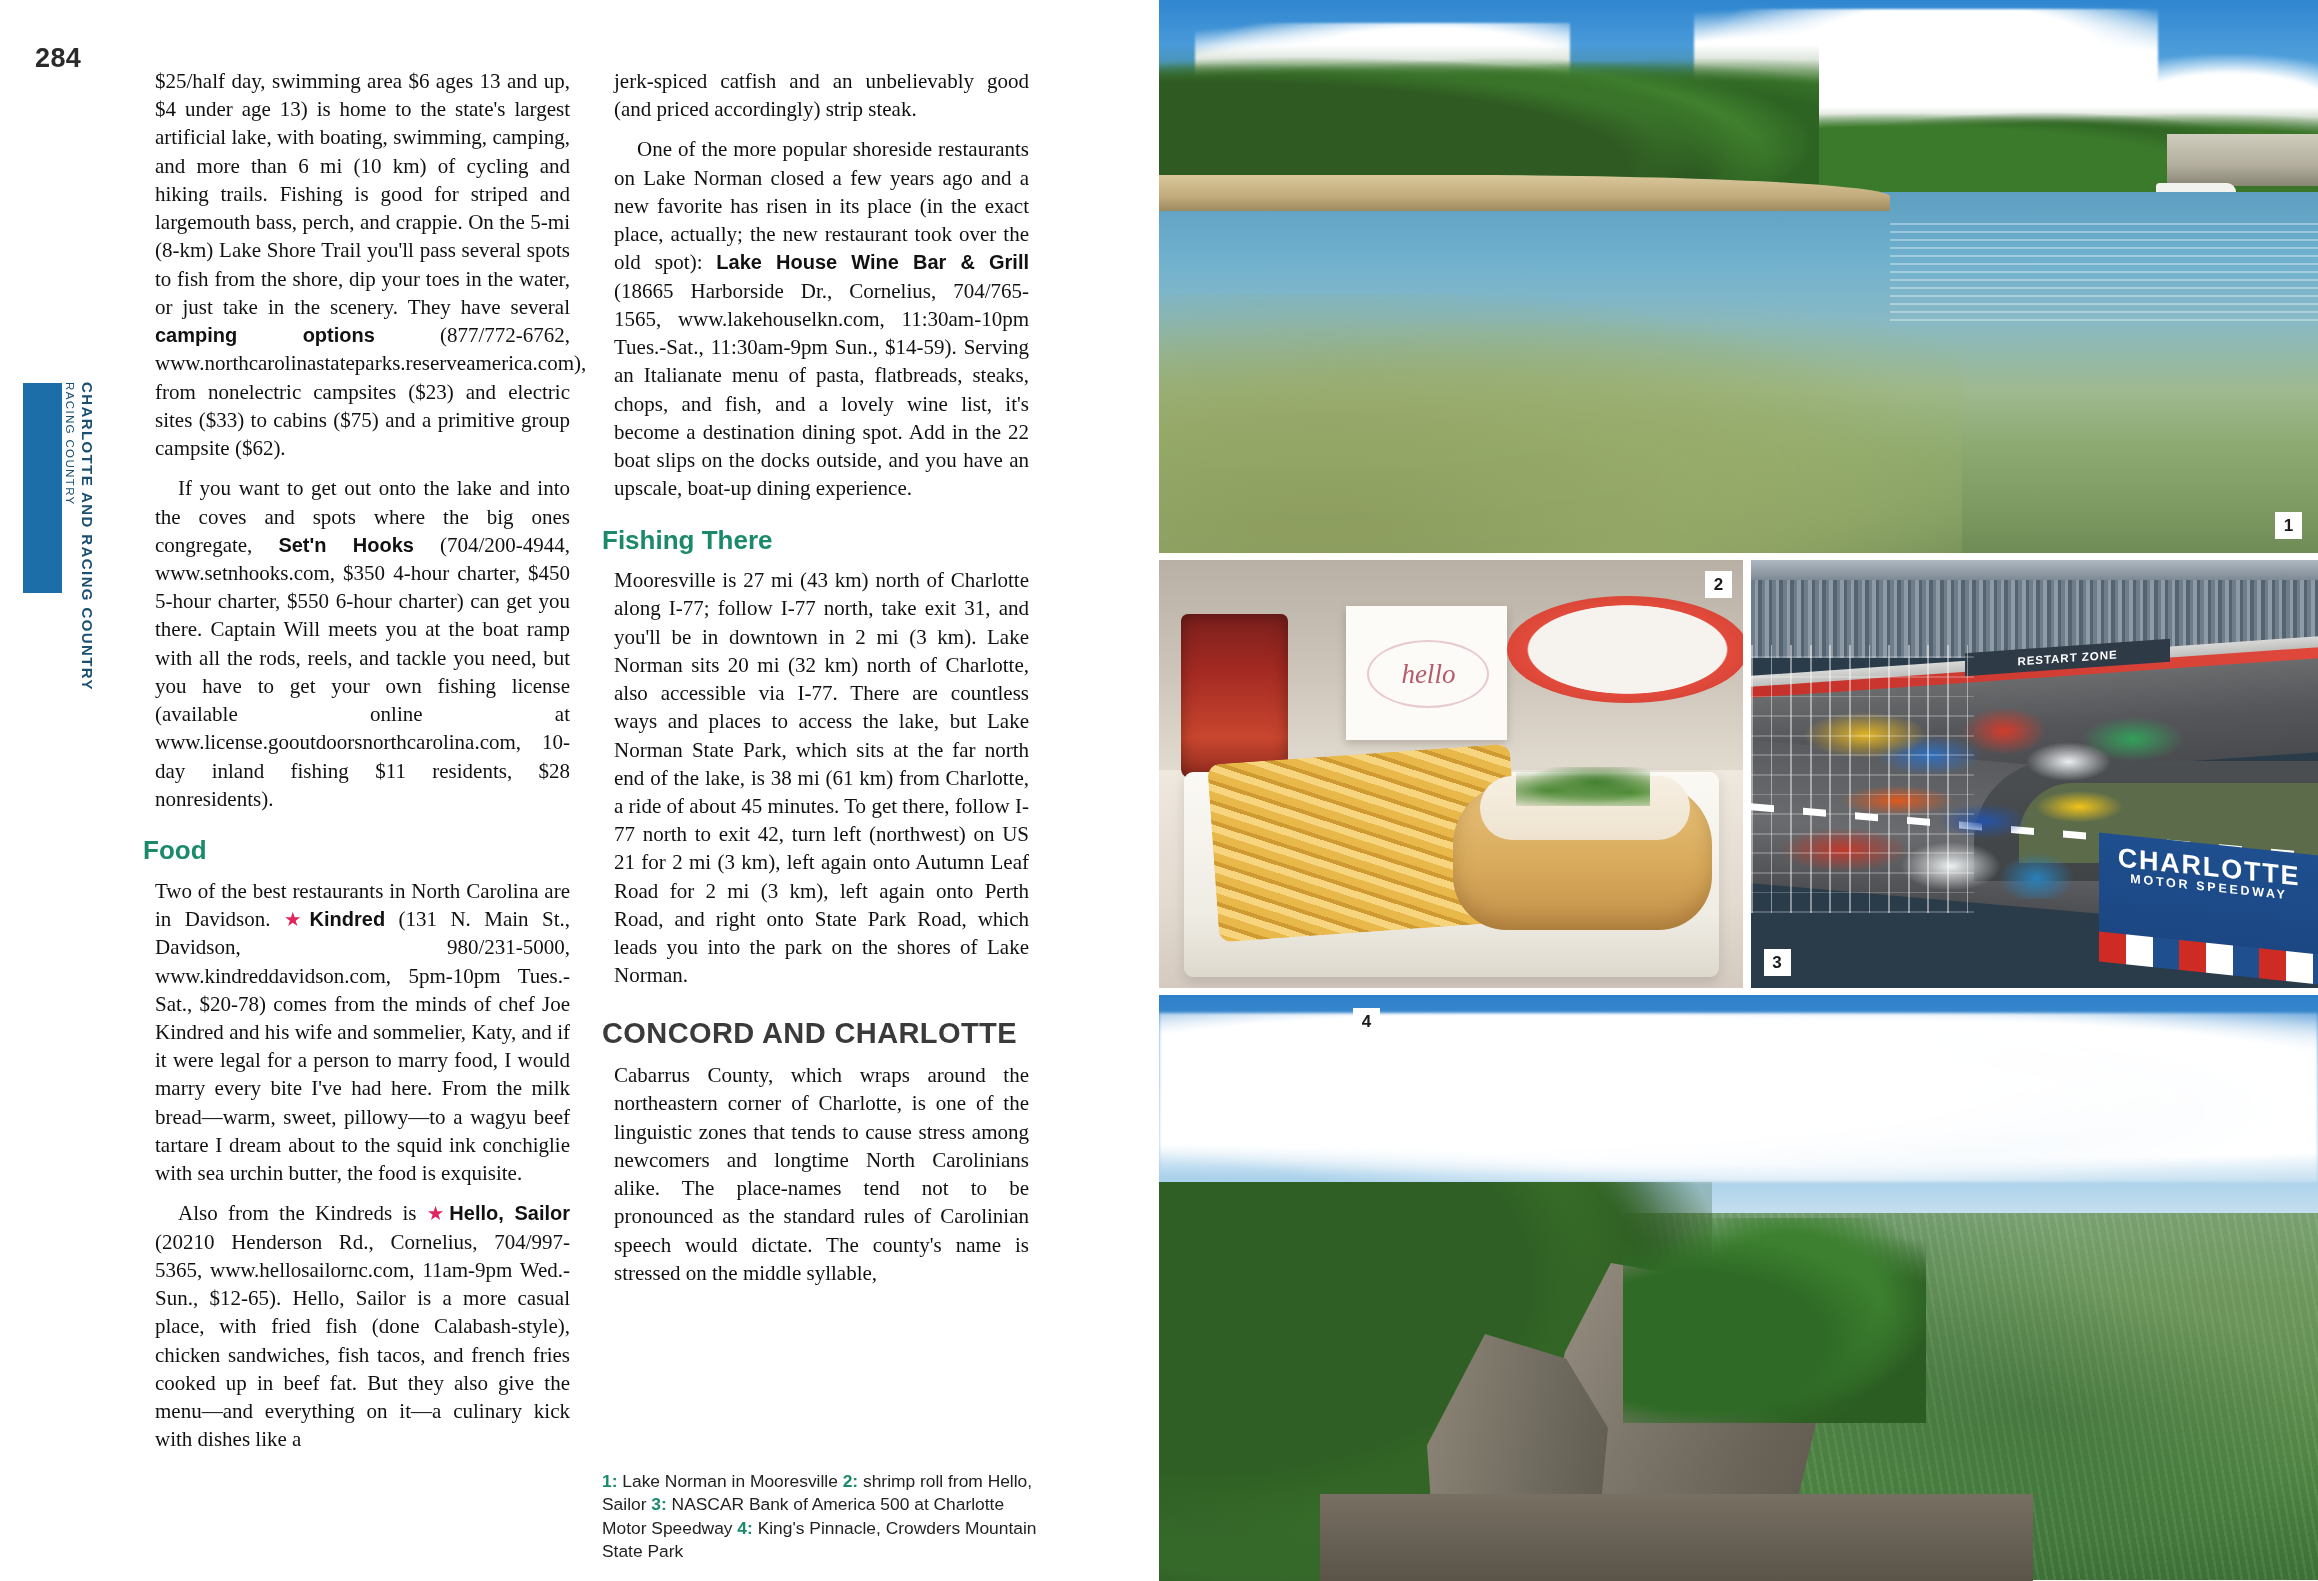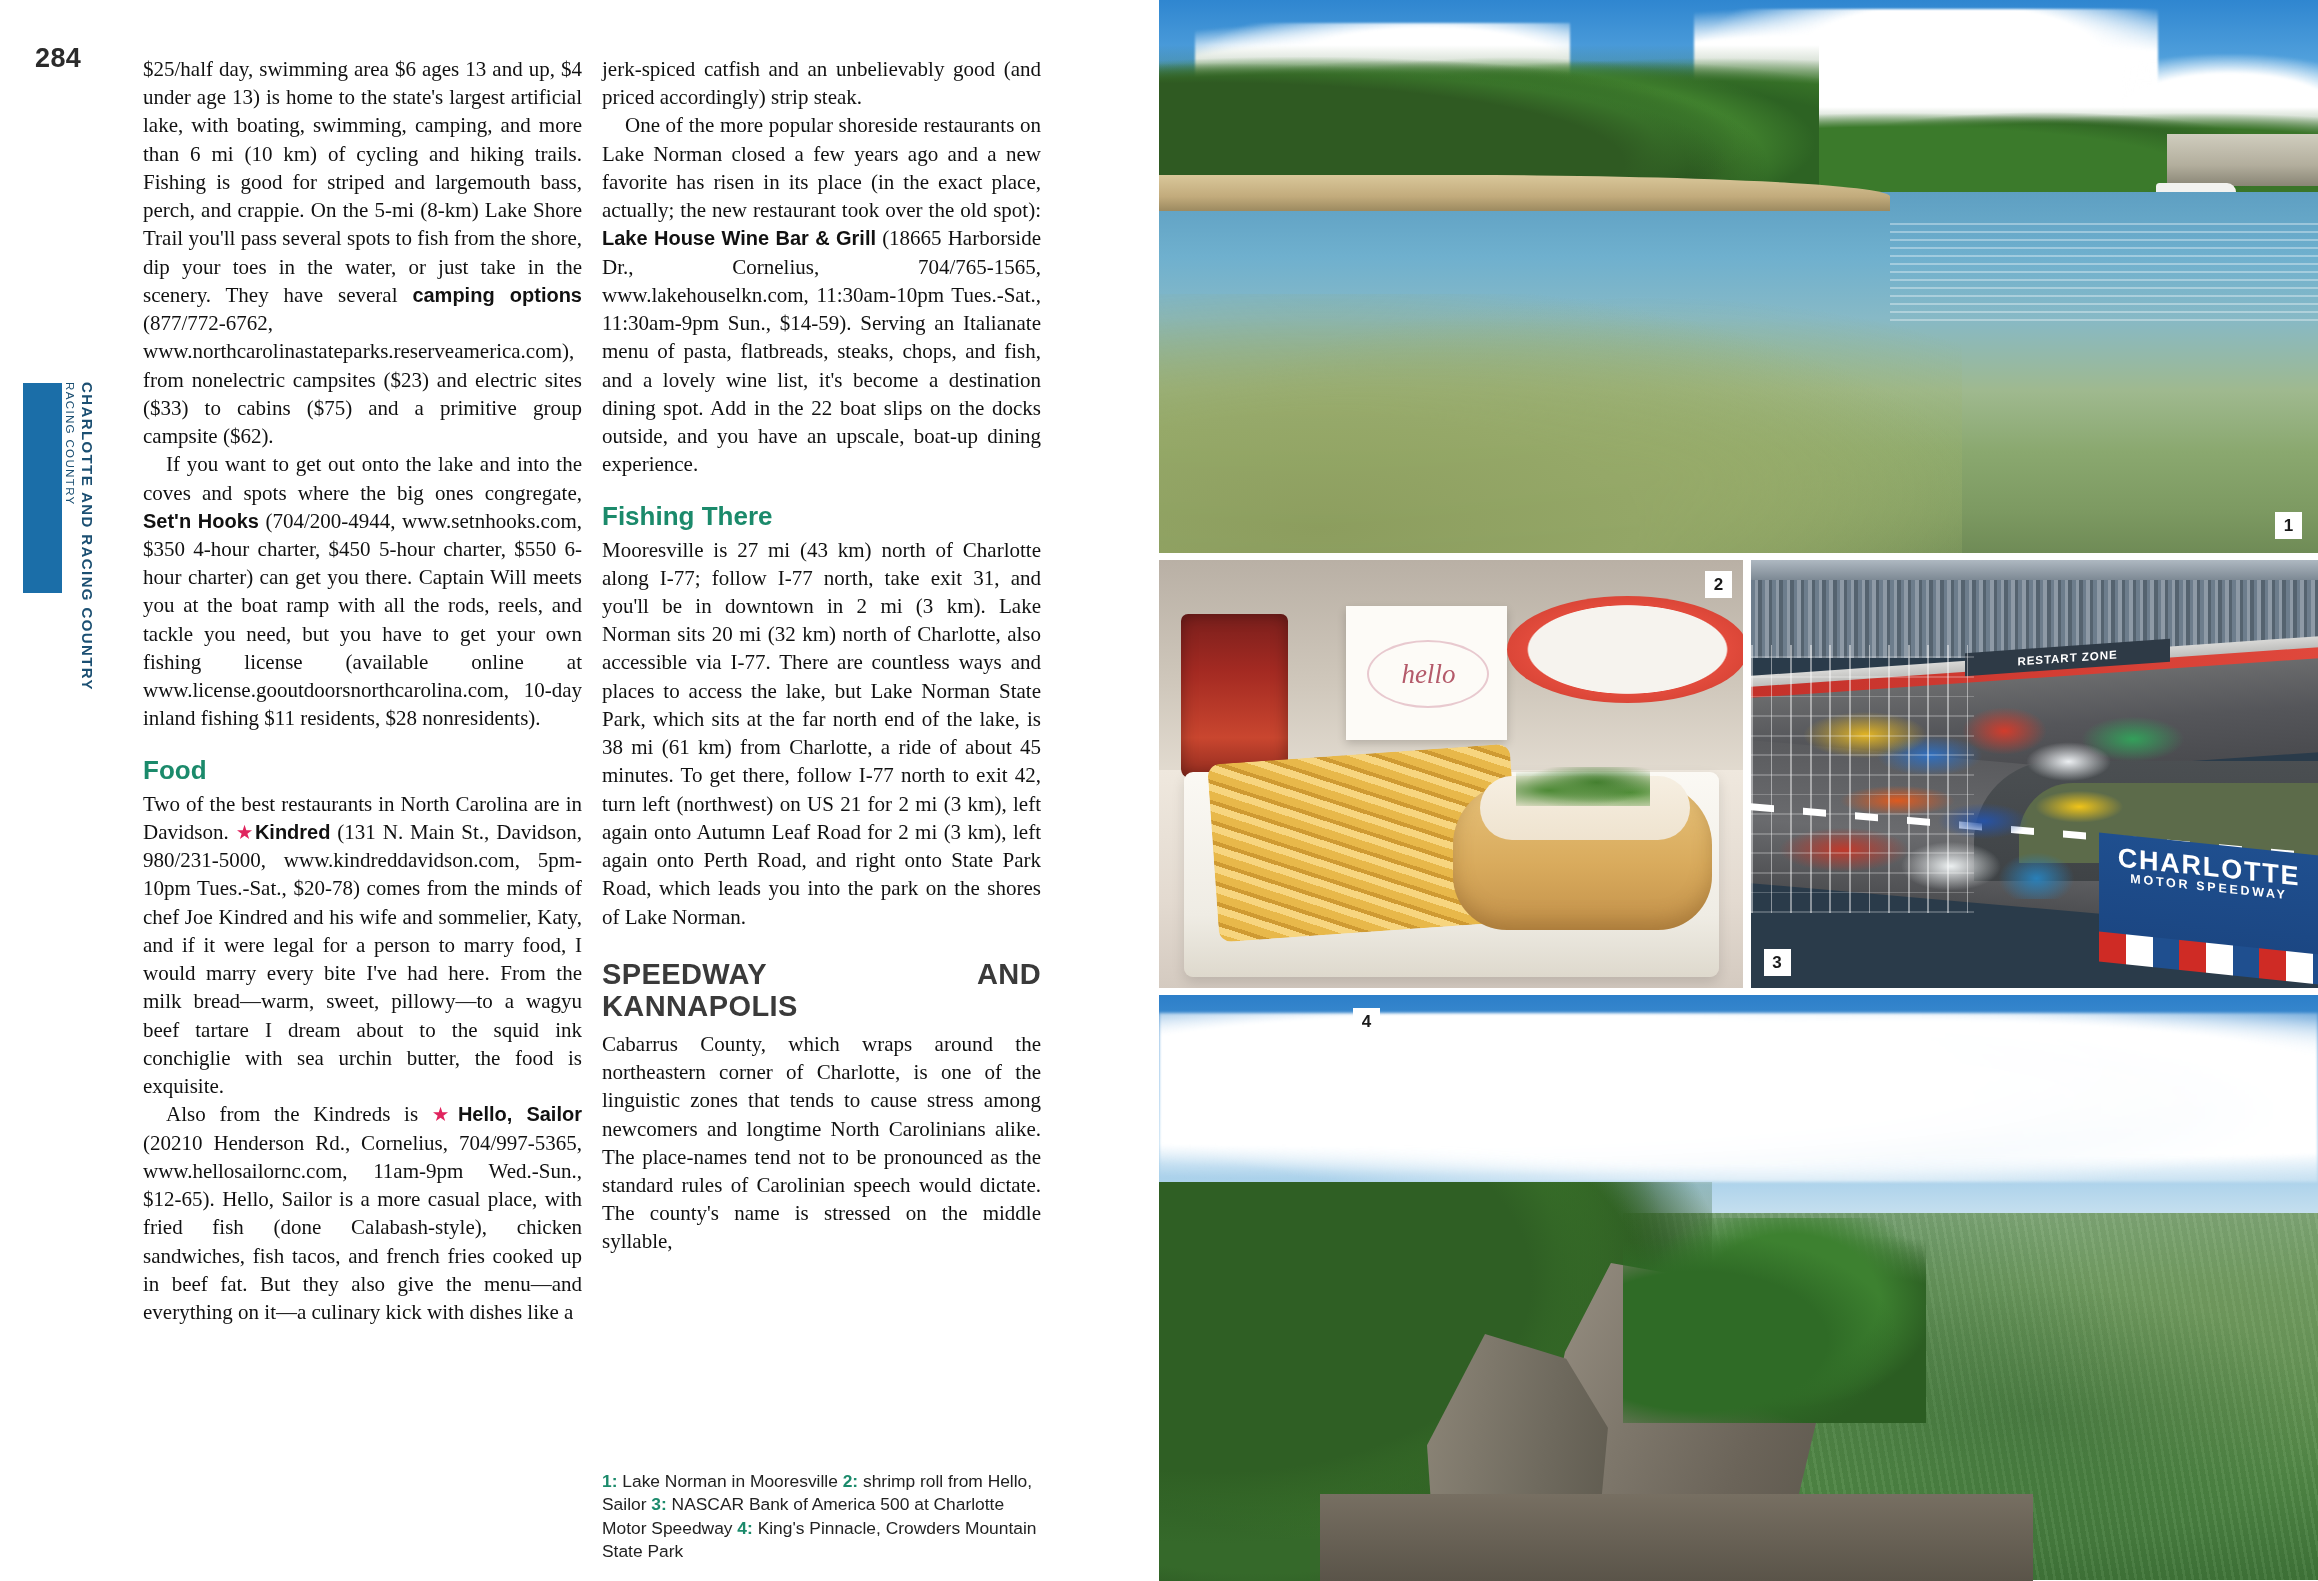--- a/index.html
+++ b/index.html
@@ -75,21 +75,21 @@
     line-height: 1.345;
     color: #111111;
     text-align: justify;
     -webkit-hyphens: auto;
     hyphens: auto;
   }
   .col-1 { left: 143px; }
   .col-2 { left: 602px; }
 
   .col p {
-    margin: 0;
+    margin: 12px;
   }
   .col p.indent {
     text-indent: 23px;
   }
 
   h2.section {
     font-family: "Liberation Sans", sans-serif;
     font-weight: bold;
     font-size: 26px;
     color: #1b8a6b;
@@ -450,21 +450,21 @@
   </div>
 
   <div class="col col-2">
     <p>jerk-spiced catfish and an unbelievably good (and priced accordingly) strip steak.</p>
 
     <p class="indent"><span>One of the more popular shoreside restaurants on Lake Norman closed a few years ago and a new favorite has risen in its place (in the exact place, actually; the new restaurant took over the old spot): </span><span class="b">Lake House Wine Bar &amp; Grill</span><span> (18665 Harborside Dr., Cornelius, 704/765-1565, www.lakehouselkn.com, 11:30am-10pm Tues.-Sat., 11:30am-9pm Sun., $14-59). Serving an Italianate menu of pasta, flatbreads, steaks, chops, and fish, and a lovely wine list, it's become a destination dining spot. Add in the 22 boat slips on the docks outside, and you have an upscale, boat-up dining experience.</span></p>
 
     <h2 class="section">Fishing There</h2>
     <p>Mooresville is 27 mi (43 km) north of Charlotte along I-77; follow I-77 north, take exit 31, and you'll be in downtown in 2 mi (3 km). Lake Norman sits 20 mi (32 km) north of Charlotte, also accessible via I-77. There are countless ways and places to access the lake, but Lake Norman State Park, which sits at the far north end of the lake, is 38 mi (61 km) from Charlotte, a ride of about 45 minutes. To get there, follow I-77 north to exit 42, turn left (northwest) on US 21 for 2 mi (3 km), left again onto Autumn Leaf Road for 2 mi (3 km), left again onto Perth Road, and right onto State Park Road, which leads you into the park on the shores of Lake Norman.</p>
 
-    <h2 class="bigsection">SPEEDWAY AND KANNAPOLIS</h2>
+    <h2 class="bigsection">CONCORD AND CHARLOTTE</h2>
     <p>Cabarrus County, which wraps around the northeastern corner of Charlotte, is one of the linguistic zones that tends to cause stress among newcomers and longtime North Carolinians alike. The place-names tend not to be pronounced as the standard rules of Carolinian speech would dictate. The county's name is stressed on the middle syllable,</p>
   </div>
 
   <div class="caption">
     <b>1:</b><span> Lake Norman in Mooresville </span><b>2:</b><span> shrimp roll from Hello, Sailor </span><b>3:</b><span> NASCAR Bank of America 500 at Charlotte Motor Speedway </span><b>4:</b><span> King's Pinnacle, Crowders Mountain State Park</span>
   </div>
 
   <div class="photo" id="photo1">
     <div class="sky"></div>
     <div class="cloudA"></div>

